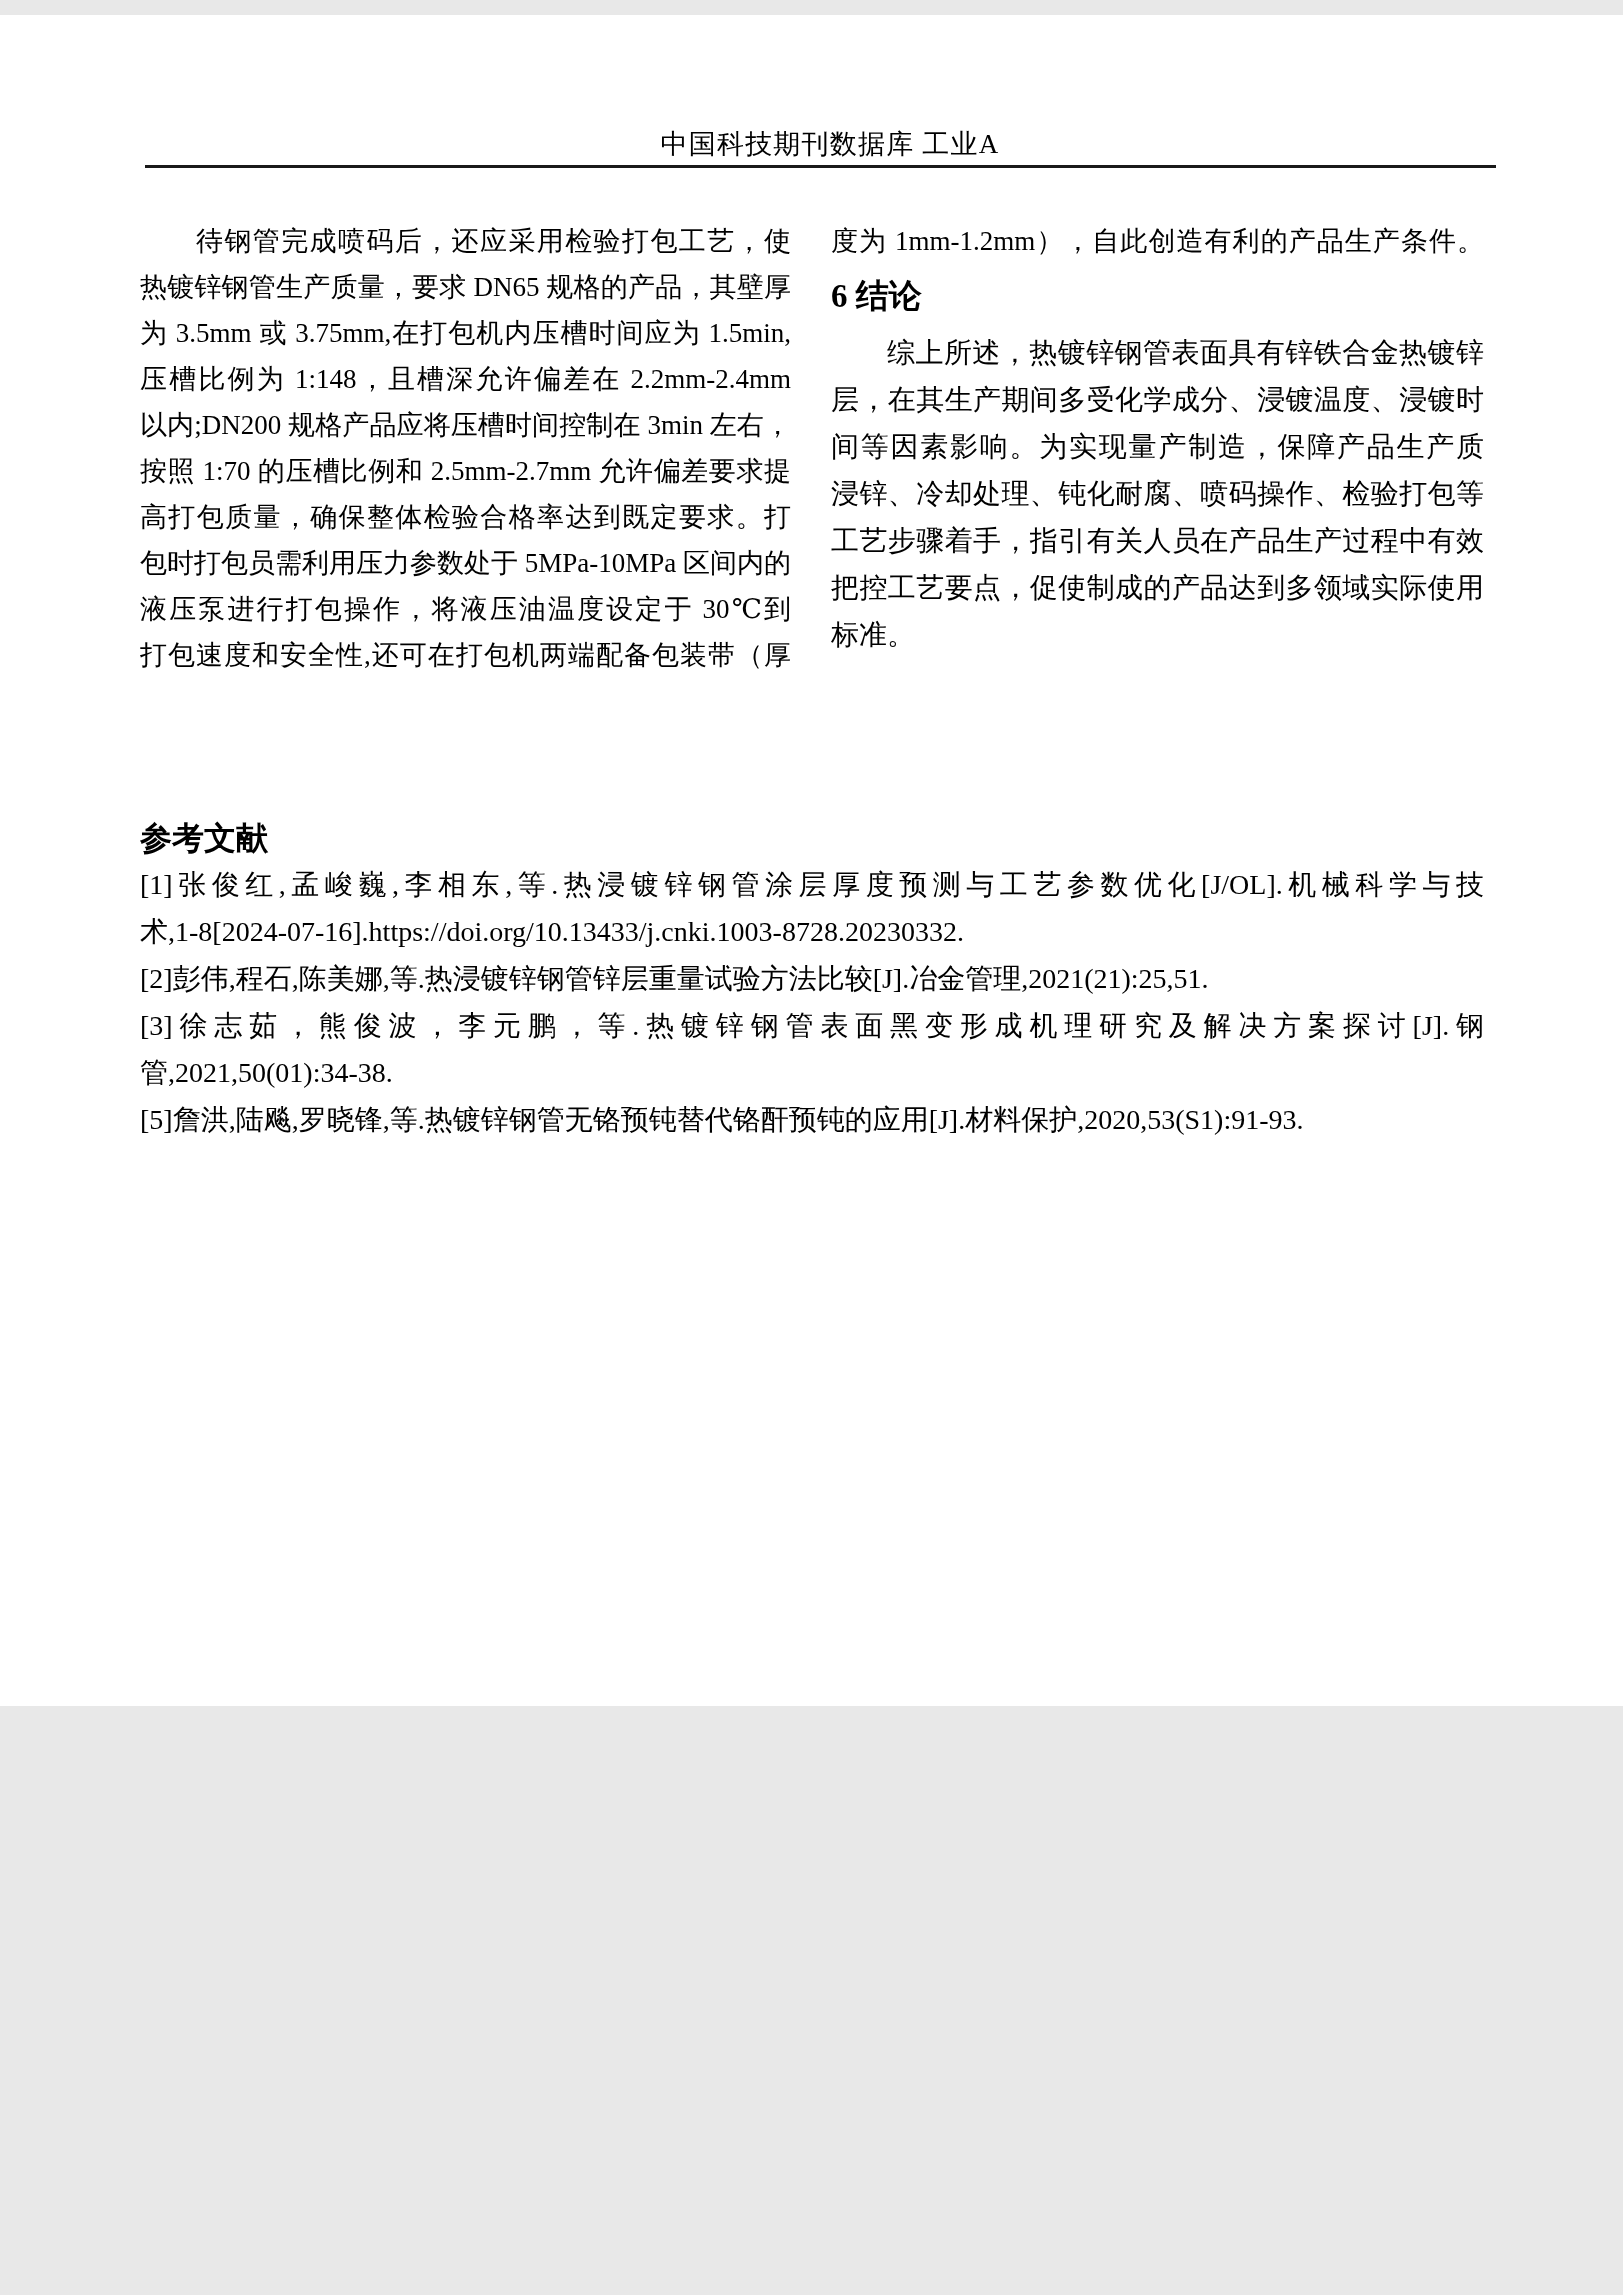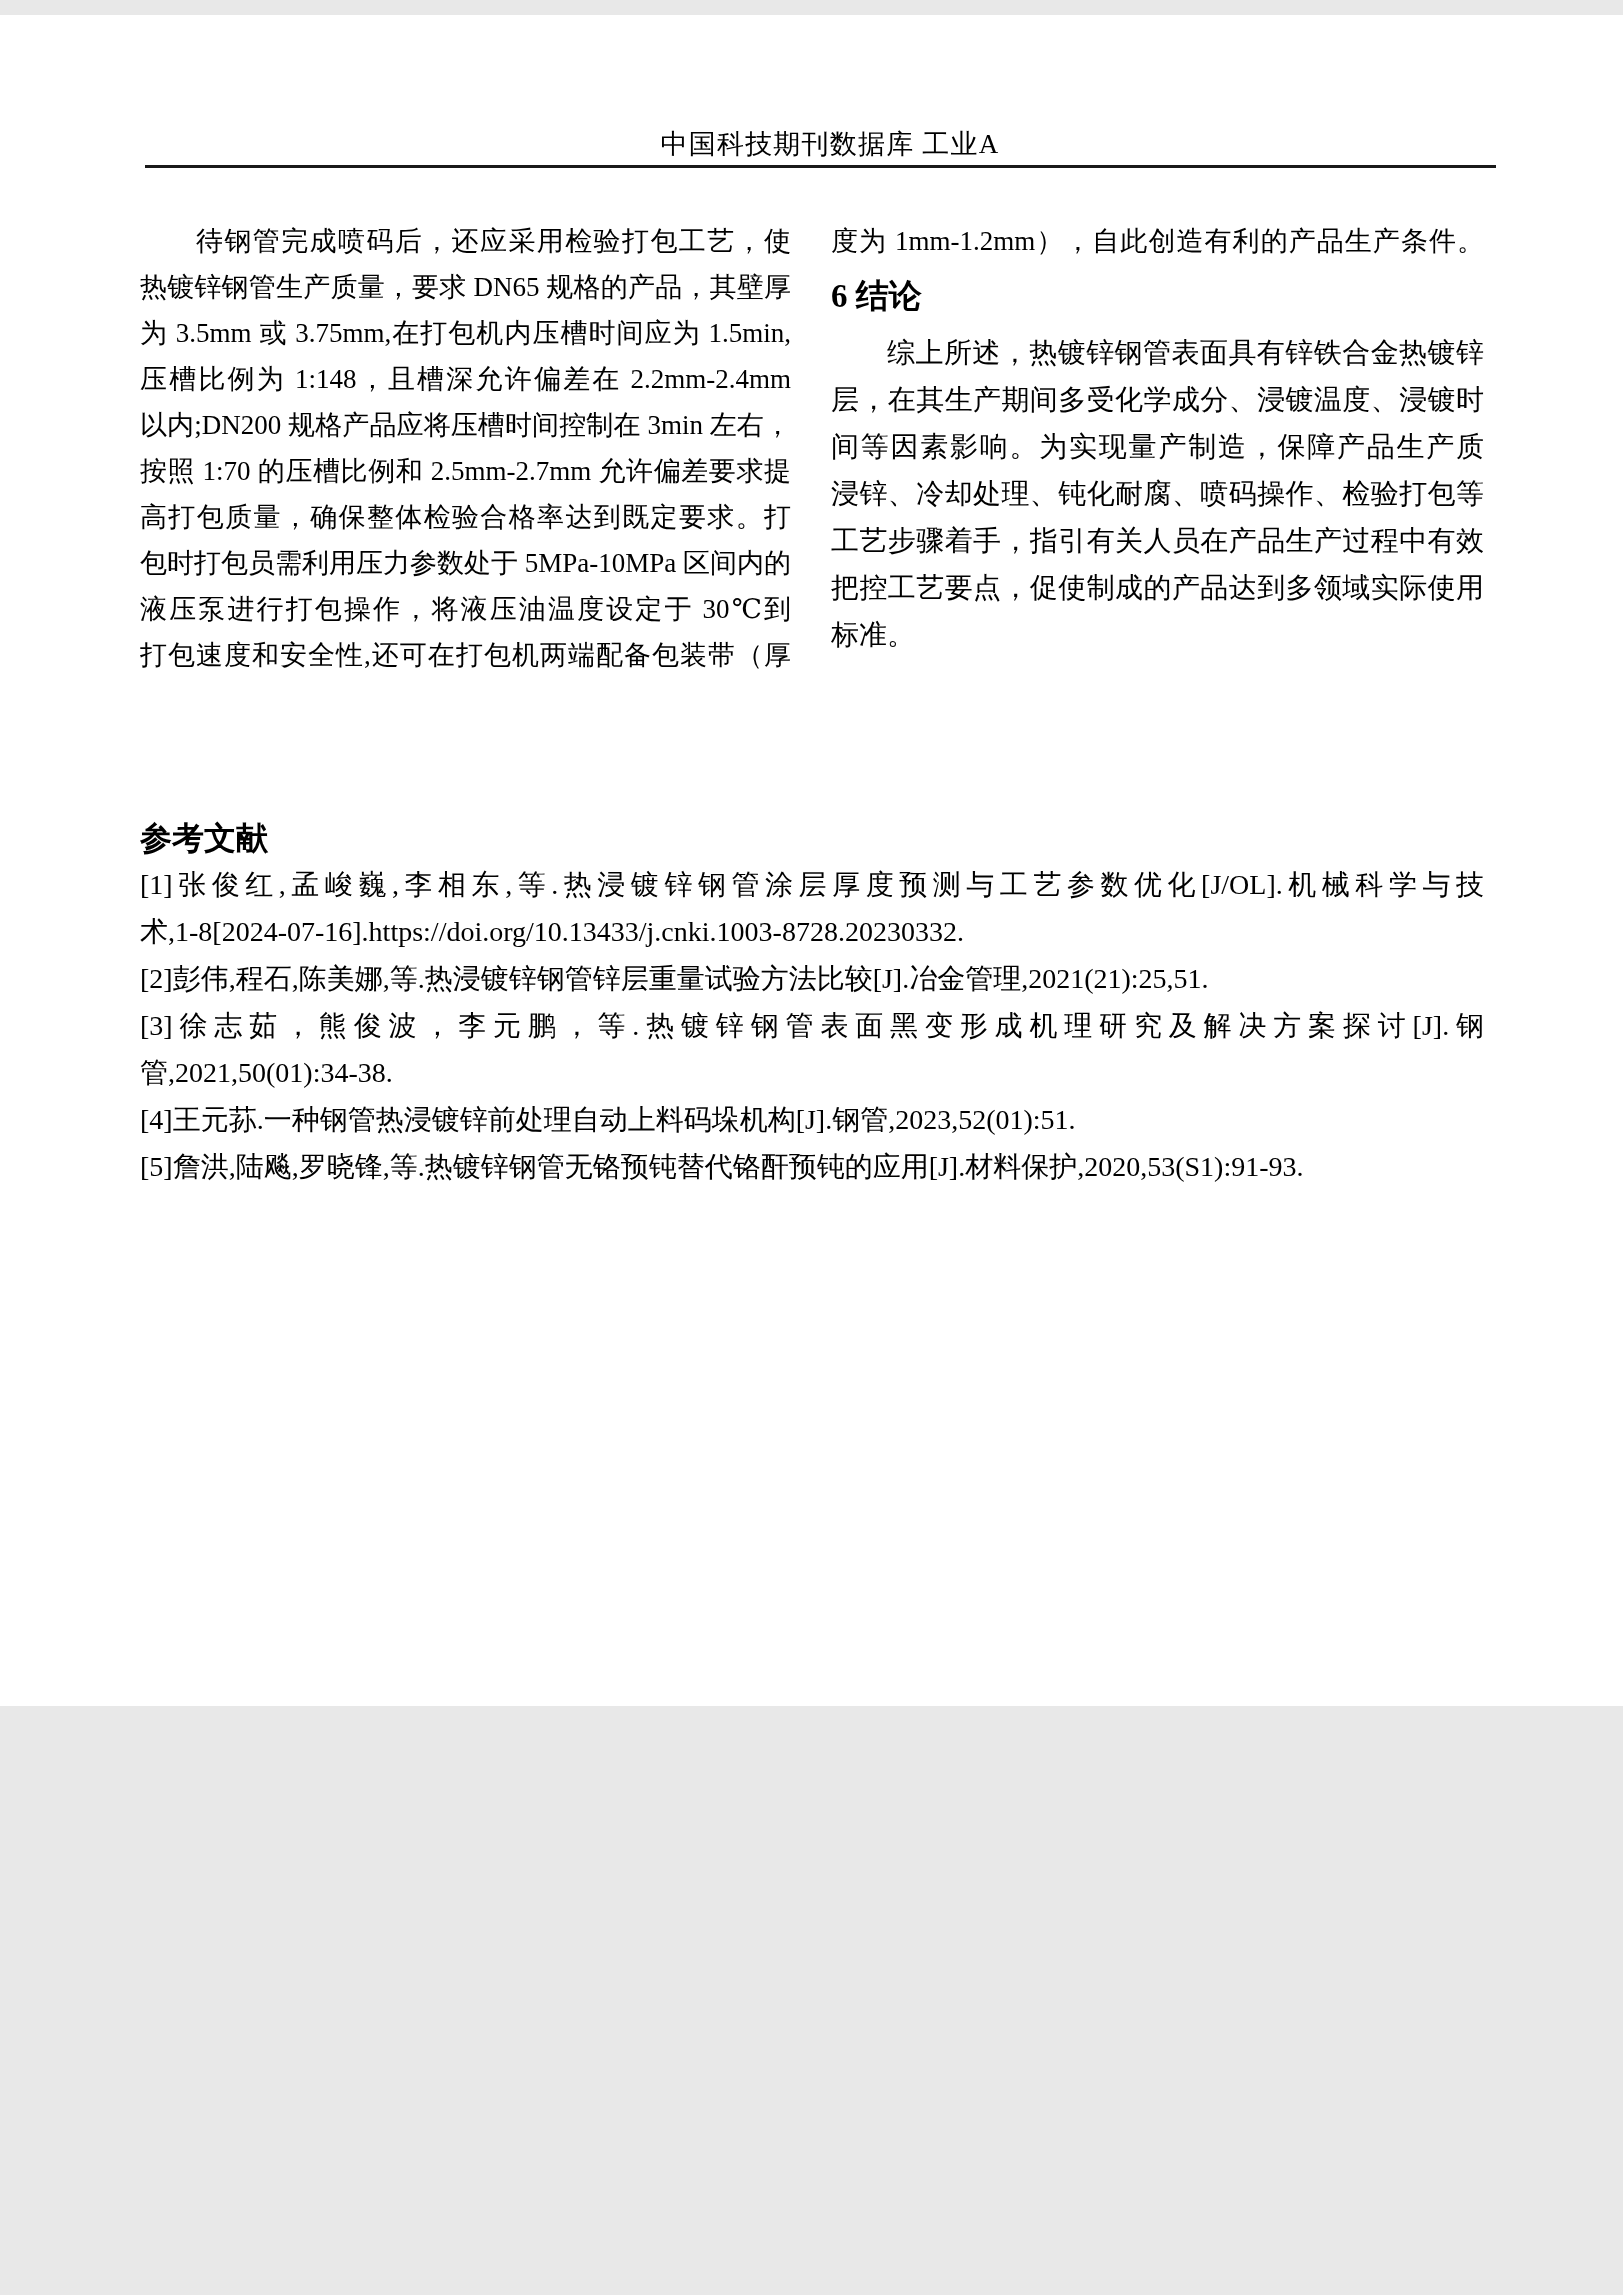--- a/index.html
+++ b/index.html
@@ -129,20 +129,19 @@
     <div class="rl">标准。</div>
   </div>
 
   <div class="refs">
     <div class="refs-title">参考文献</div>
     <div class="rl j">[1]张俊红,孟峻巍,李相东,等.热浸镀锌钢管涂层厚度预测与工艺参数优化[J/OL].机械科学与技</div>
     <div class="rl">术,1-8[2024-07-16].https://doi.org/10.13433/j.cnki.1003-8728.20230332.</div>
     <div class="rl">[2]彭伟,程石,陈美娜,等.热浸镀锌钢管锌层重量试验方法比较[J].冶金管理,2021(21):25,51.</div>
     <div class="rl j">[3]徐志茹，熊俊波，李元鹏，等.热镀锌钢管表面黑变形成机理研究及解决方案探讨[J].钢</div>
     <div class="rl">管,2021,50(01):34-38.</div>
-    <div class="rl">[4]王元荪.一种钢管热浸镀锌前处理自动上料码垛机构[J].钢管,2023,52(01):51.</div>
     <div class="rl">[5]詹洪,陆飚,罗晓锋,等.热镀锌钢管无铬预钝替代铬酐预钝的应用[J].材料保护,2020,53(S1):91-93.</div>
   </div>
 
   <div class="page-num">- 56 -</div>
 
 </div>
 
 
 </body></html>

